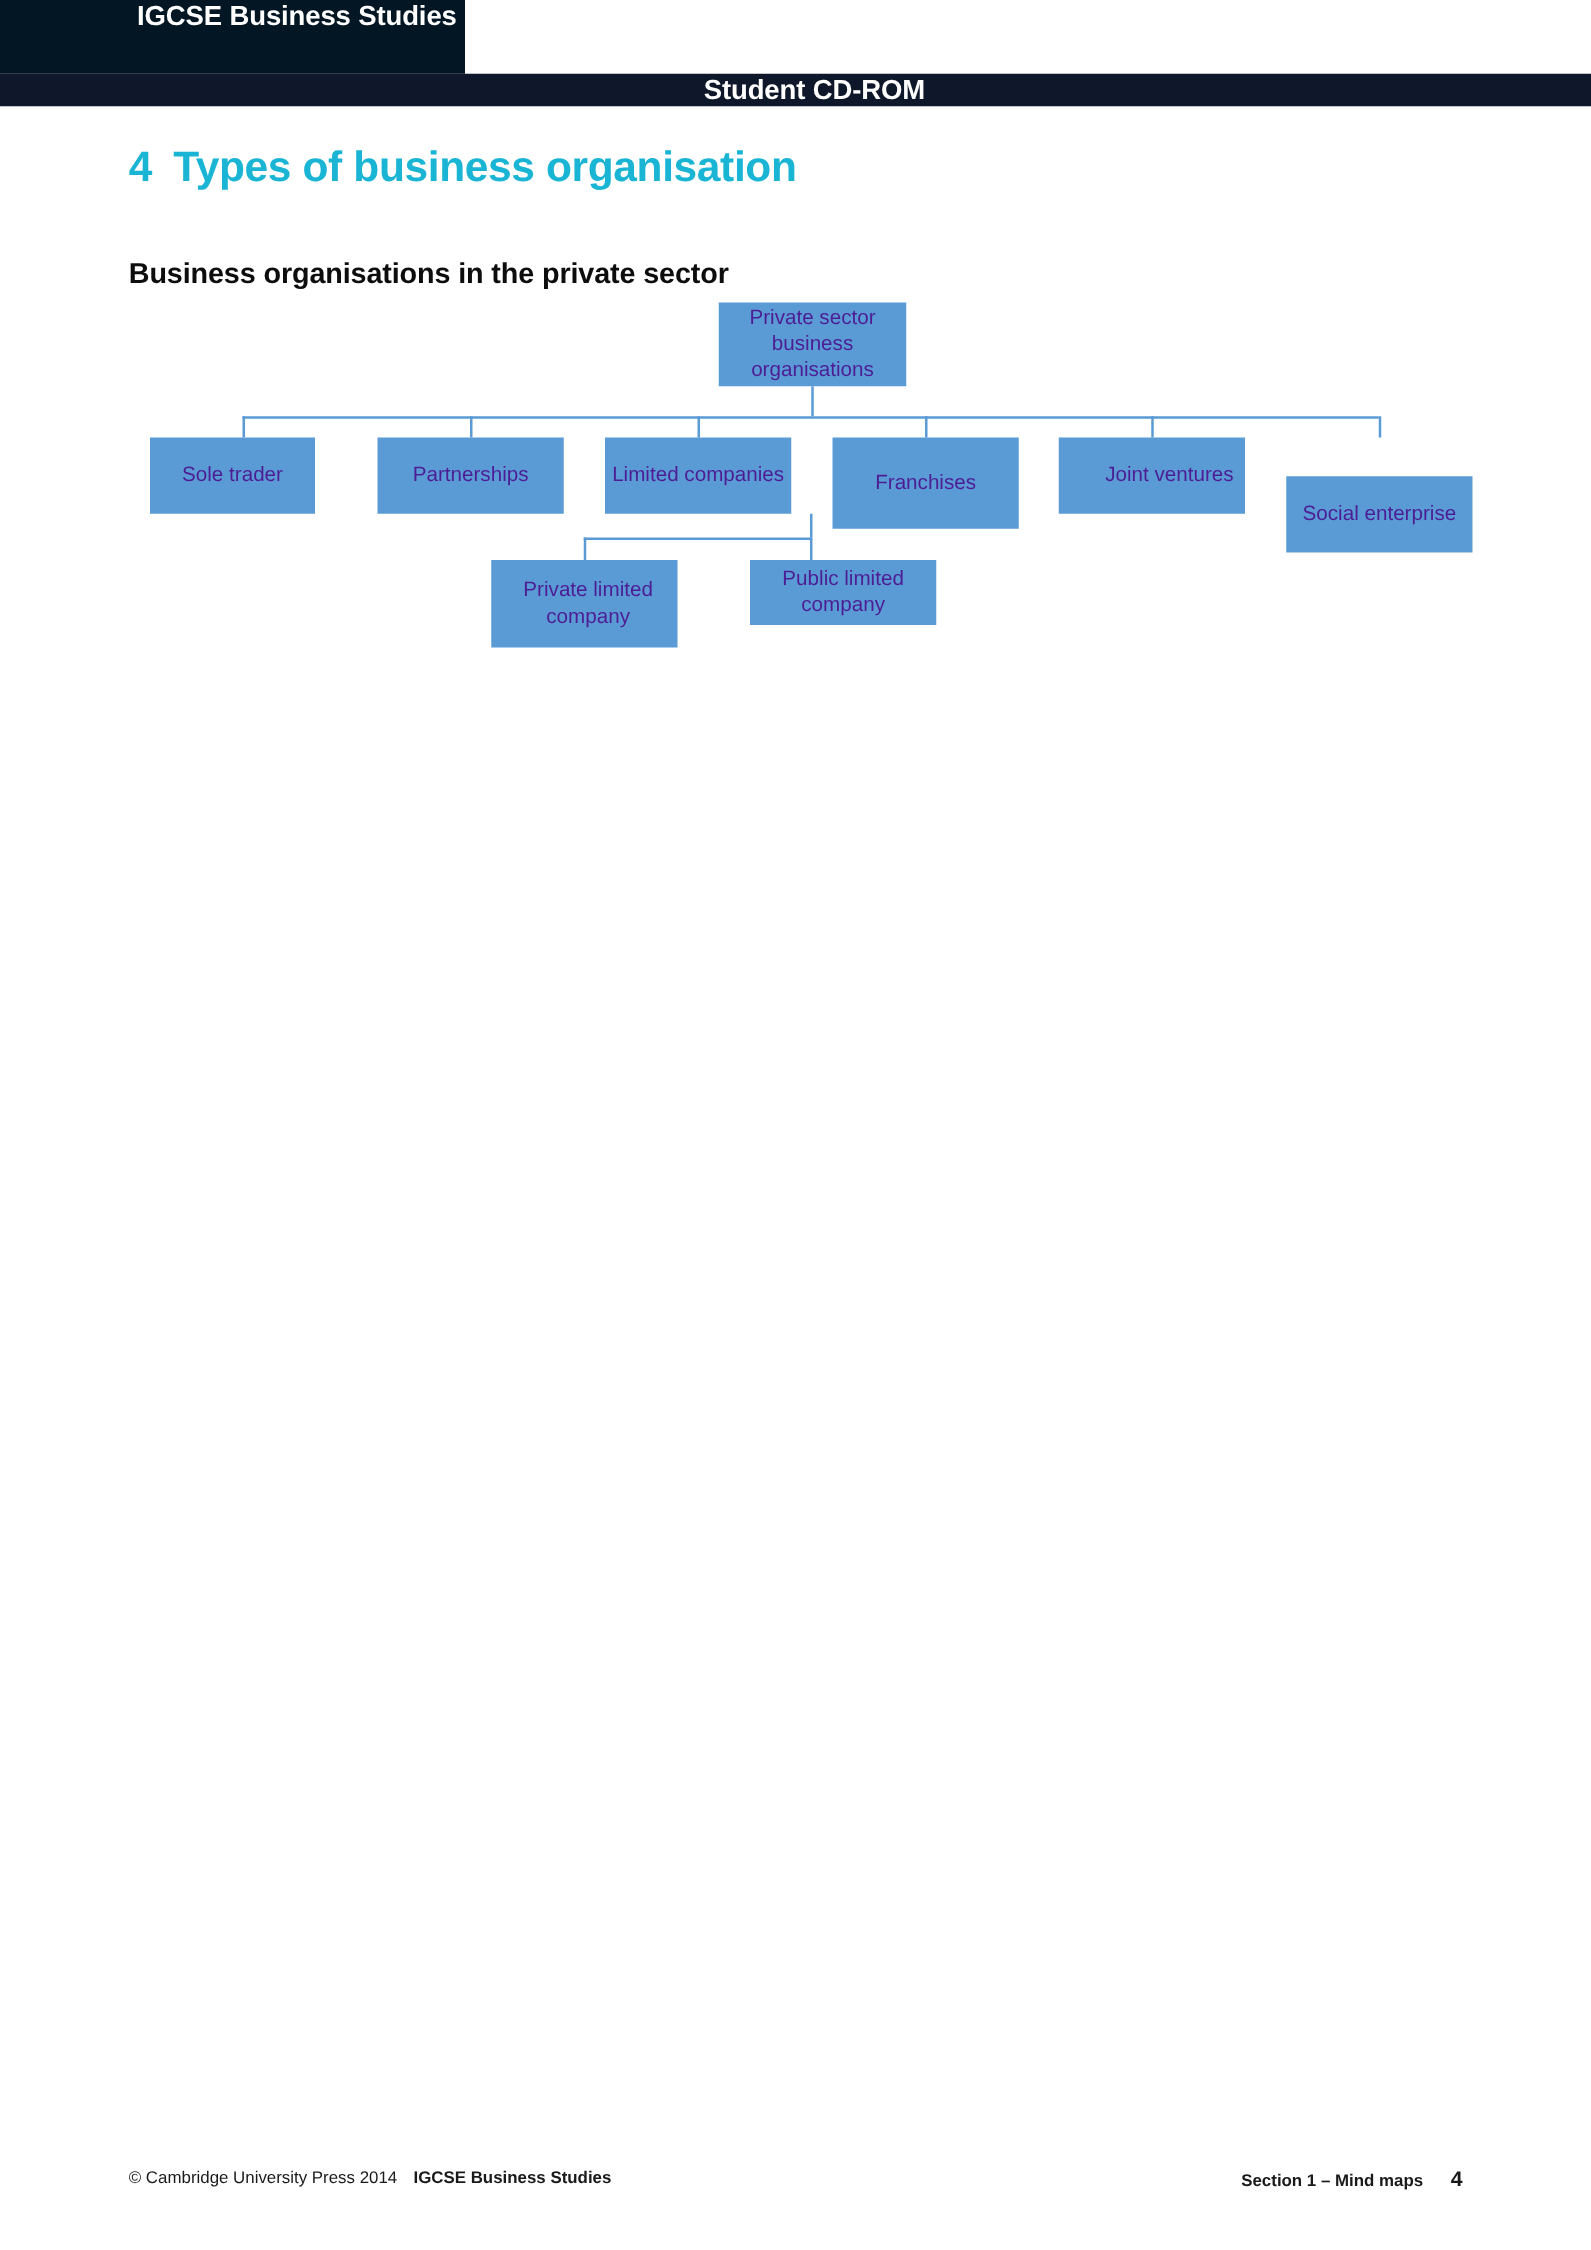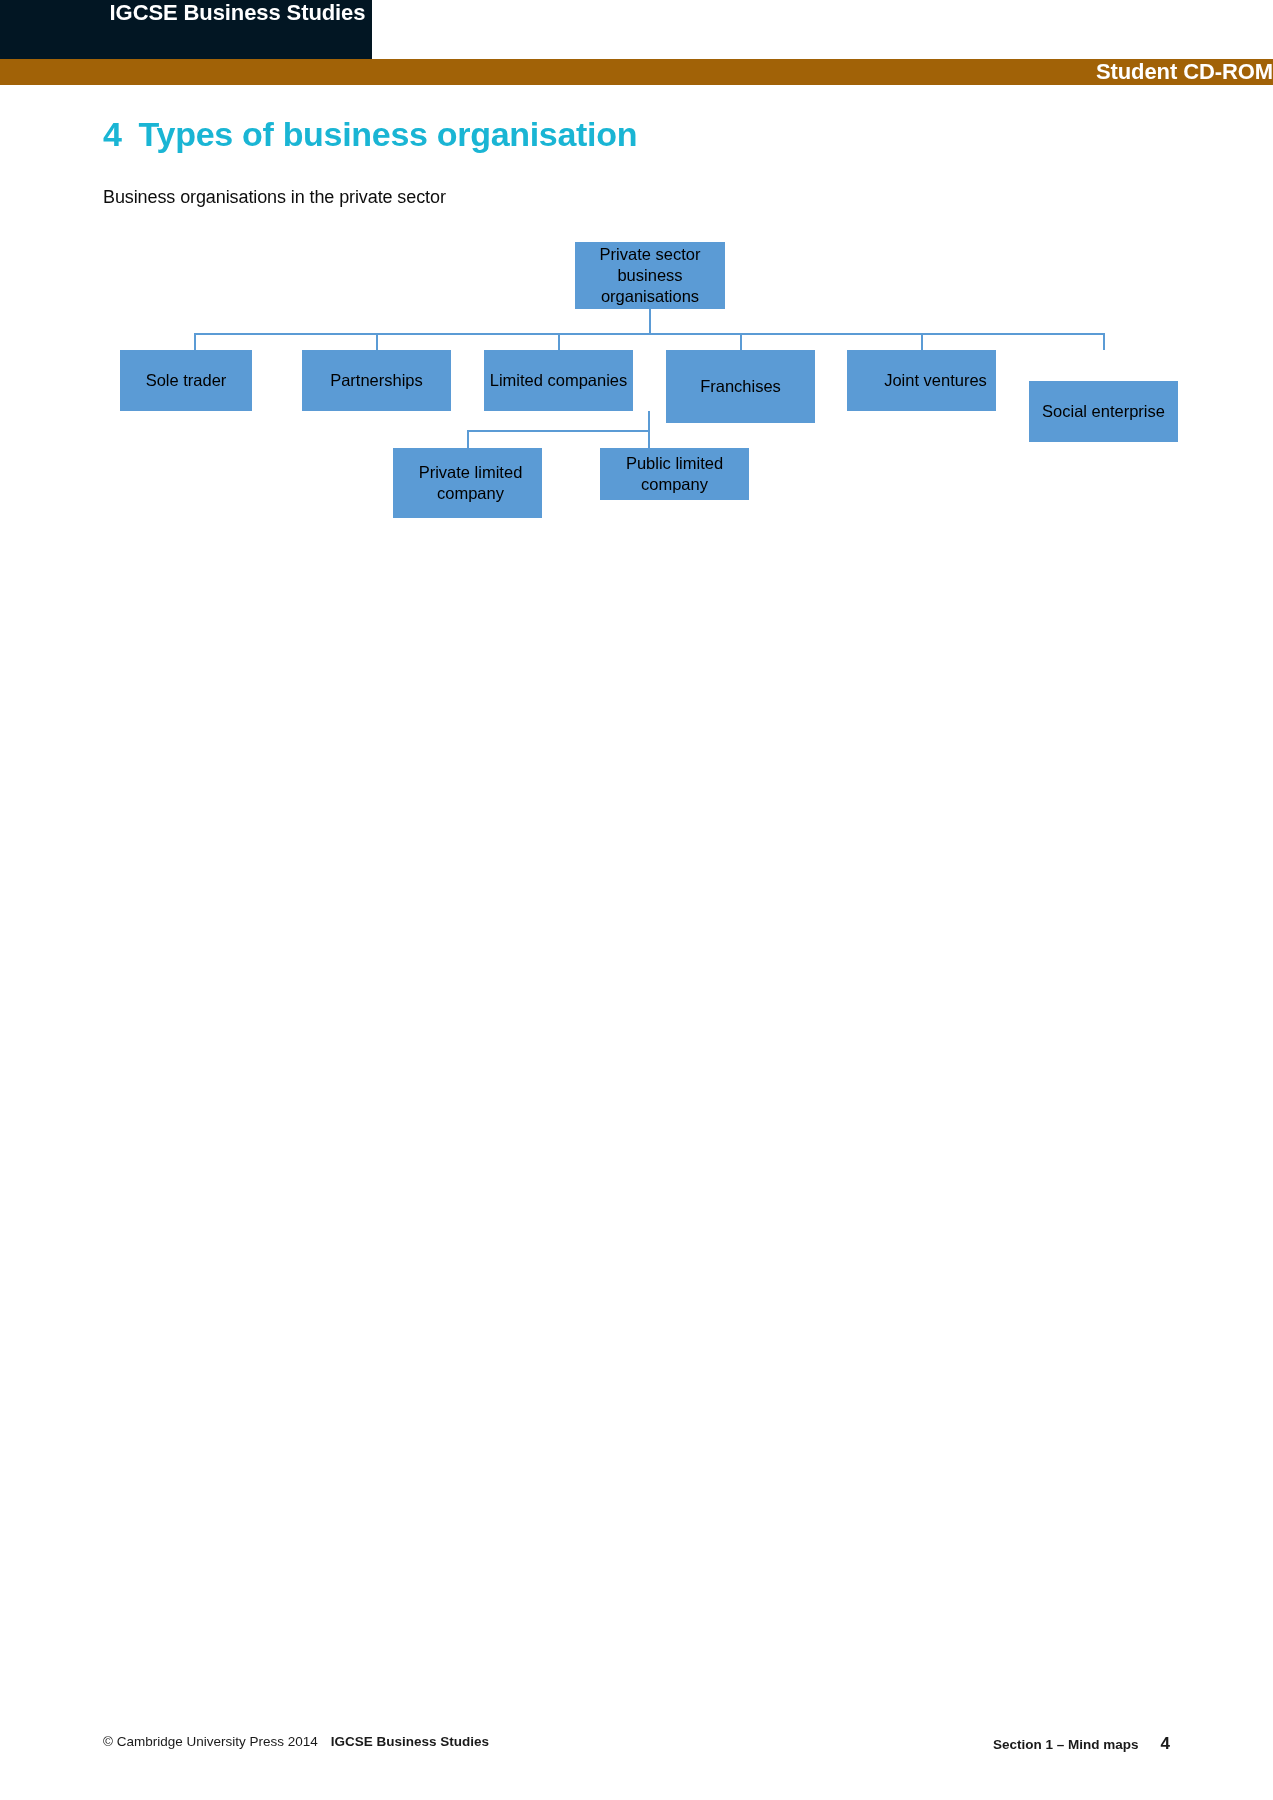--- a/index.html
+++ b/index.html
@@ -31,23 +31,23 @@
   .header-left .hdr-text {
     color: #ffffff;
     font-size: 22px;
     font-weight: bold;
     letter-spacing: -0.1px;
     margin-left: 103px;
   }
   .header-right {
     flex: 1;
     height: 100%;
-    background: #a16207;
+    background: #0f172a;
     display: flex;
-    align-items: flex-end;
+    align-items: center;
   }
   .header-right .hdr-text {
     color: #ffffff;
     font-size: 22px;
     font-weight: bold;
     letter-spacing: -0.1px;
     margin-left: 30px;
   }
 
   
@@ -59,40 +59,40 @@
     font-size: 34px;
     font-weight: bold;
     letter-spacing: -0.3px;
     white-space: nowrap;
   }
   .page-title .num { margin-right: 17px; }
 
   .section-subtitle {
     position: absolute;
     left: 103px;
-    top: 187px;
+    top: 205px;
     color: #0d0d0d;
-    font-size: 18px;
-    font-weight: normal;
+    font-size: 23px;
+    font-weight: bold;
     letter-spacing: -0.1px;
     white-space: nowrap;
   }
 
   
   .diagram {
     position: absolute;
     left: 0;
     top: 0;
     width: 1273px;
     height: 540px;
   }
   .node {
     position: absolute;
     background: #5b9bd5;
-    color: #000000;
+    color: #4c1d95;
     font-size: 16.5px;
     line-height: 21px;
     display: flex;
     align-items: center;
     justify-content: center;
     text-align: center;
     padding: 2px 4px;
   }
   .connector {
     position: absolute;

